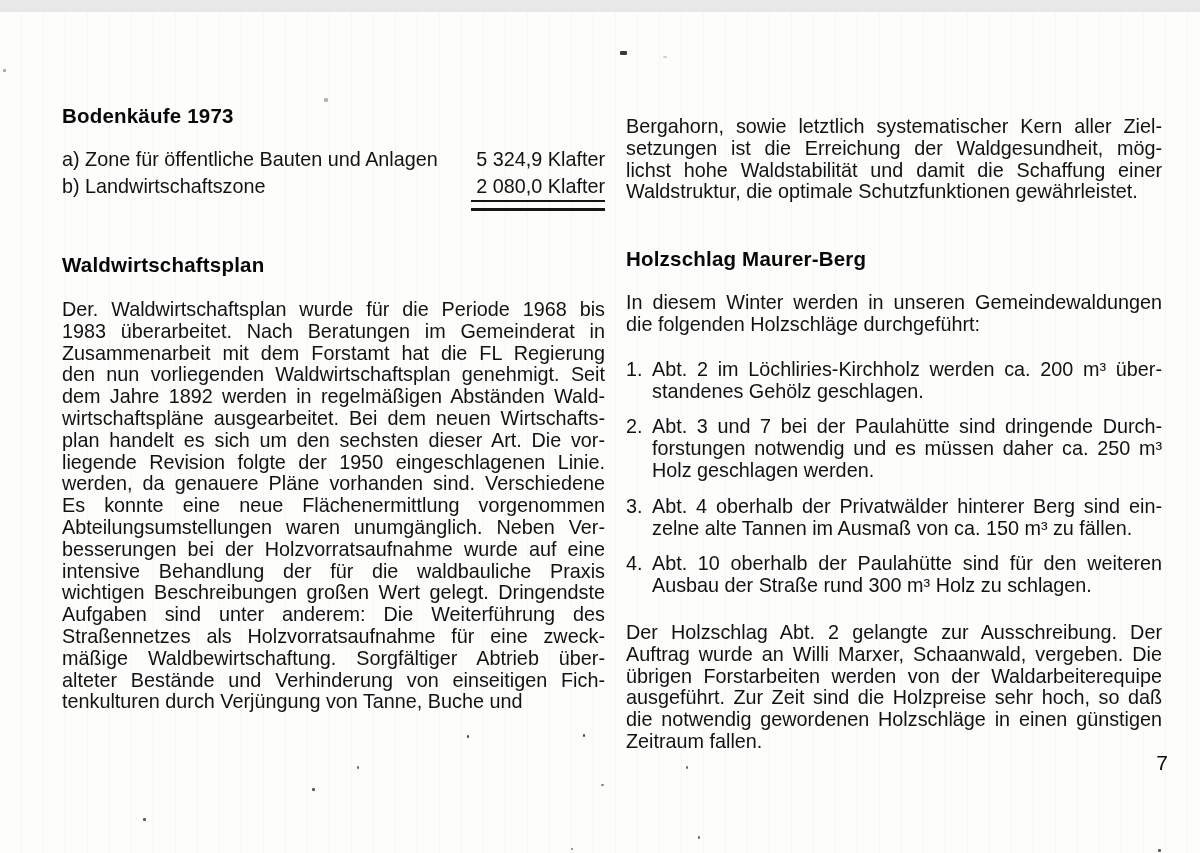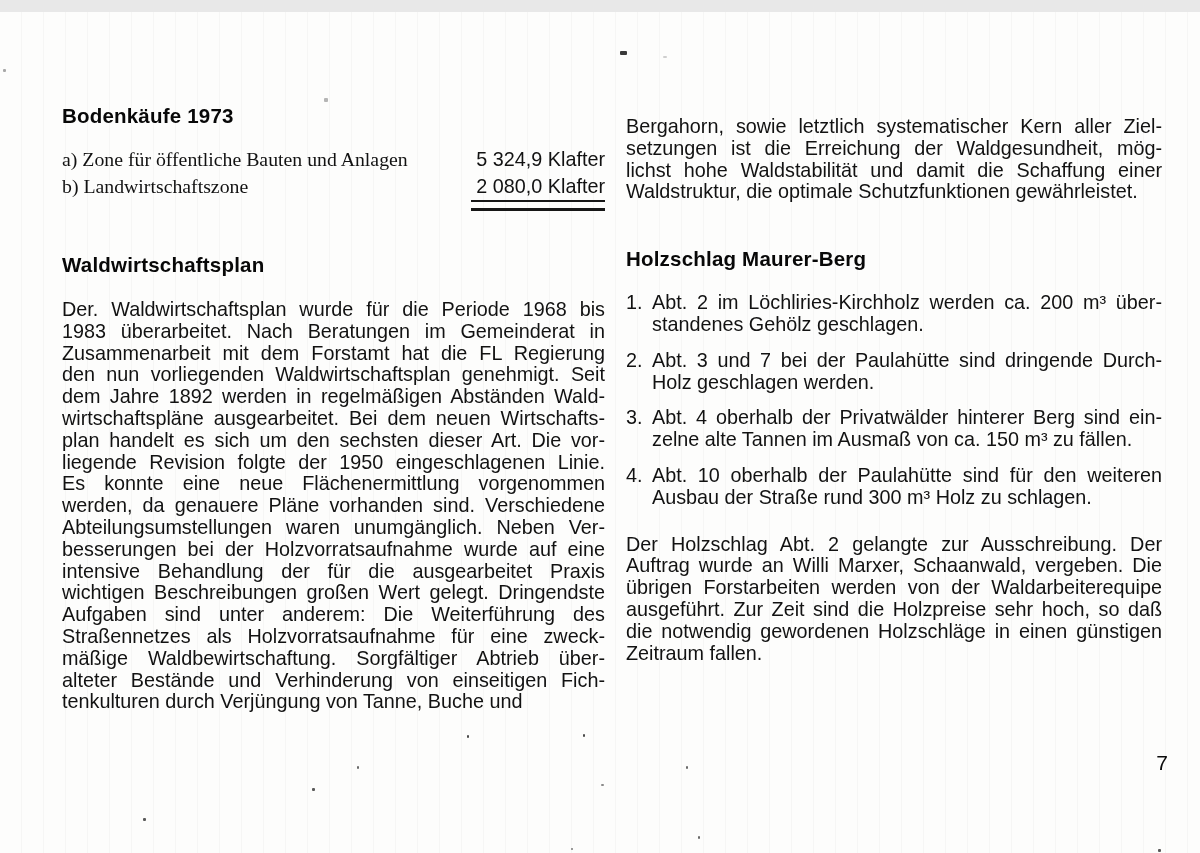--- a/index.html
+++ b/index.html
@@ -29,21 +29,21 @@
     line-height: 21px;
     letter-spacing: 0.2px;
     color: #080808;
   }
   .h-bodenkaeufe { margin: 0; }
   .h-waldplan    { margin: 43px 0 0 0; }
   .h-holzschlag  { margin: 45px 0 0 0; }
 
   .land-table { margin-top: 23px; }
   .trow { display: flex; justify-content: space-between; height: 21px; line-height: 21px; }
-  .trow .tlabel { white-space: nowrap; font-family: Liberation Serif, serif; }
+  .trow .tlabel { white-space: nowrap; }
   .trow .tvalue { white-space: nowrap; text-align: center; }
   .trow-b { margin-top: 6px; gap: 44px; }
   .trow-total { margin-top: 3px; }
   .rule { margin-left: 409px; width: 134px; background: #161616; }
   .rule-sum   { margin-top: 3px; height: 2px; }
   .rule-total { margin-top: 6px; height: 3px; }
 
   .para { margin: 0; }
   .para-waldplan { margin-top: 24px; }
   .para-intro { margin-top: 23px; }
@@ -92,57 +92,62 @@
 
     <div class="para para-waldplan">
         <div class="tline">Der. Waldwirtschaftsplan wurde für die Periode 1968 bis</div>
         <div class="tline">1983 überarbeitet. Nach Beratungen im Gemeinderat in</div>
         <div class="tline">Zusammenarbeit mit dem Forstamt hat die FL Regierung</div>
         <div class="tline">den nun vorliegenden Waldwirtschaftsplan genehmigt. Seit</div>
         <div class="tline">dem Jahre 1892 werden in regelmäßigen Abständen Wald-</div>
         <div class="tline">wirtschaftspläne ausgearbeitet. Bei dem neuen Wirtschafts-</div>
         <div class="tline">plan handelt es sich um den sechsten dieser Art. Die vor-</div>
         <div class="tline">liegende Revision folgte der 1950 eingeschlagenen Linie.</div>
+        <div class="tline">werden, da genauere Pläne vorhanden sind. Verschiedene</div>
         <div class="tline">Es konnte eine neue Flächenermittlung vorgenommen</div>
-        <div class="tline">werden, da genauere Pläne vorhanden sind. Verschiedene</div>
         <div class="tline">Abteilungsumstellungen waren unumgänglich. Neben Ver-</div>
         <div class="tline">besserungen bei der Holzvorratsaufnahme wurde auf eine</div>
-        <div class="tline">intensive Behandlung der für die ausgearbeitet Praxis</div>
+        <div class="tline">intensive Behandlung der für die waldbauliche Praxis</div>
         <div class="tline">wichtigen Beschreibungen großen Wert gelegt. Dringendste</div>
         <div class="tline">Aufgaben sind unter anderem: Die Weiterführung des</div>
         <div class="tline">Straßennetzes als Holzvorratsaufnahme für eine zweck-</div>
         <div class="tline">mäßige Waldbewirtschaftung. Sorgfältiger Abtrieb über-</div>
         <div class="tline">alteter Bestände und Verhinderung von einseitigen Fich-</div>
         <div class="tline tlast">tenkulturen durch Verjüngung von Tanne, Buche und</div>
       </div>
   </div>
 
   <div class="col col-right">
     <div class="para">
         <div class="tline">Bergahorn, sowie letztlich systematischer Kern aller Ziel-</div>
         <div class="tline">setzungen ist die Erreichung der Waldgesundheit, mög-</div>
         <div class="tline">lichst hohe Waldstabilität und damit die Schaffung einer</div>
         <div class="tline tlast">Waldstruktur, die optimale Schutzfunktionen gewährleistet.</div>
       </div>
 
     <div class="heading h-holzschlag">Holzschlag Maurer-Berg</div>
 
+    <div class="para para-intro">
+        <div class="tline">In diesem Winter werden in unseren Gemeindewaldungen</div>
+        <div class="tline tlast">die folgenden Holzschläge durchgeführt:</div>
+      </div>
 
     <div class="hlist">
         <div class="litem">
           <span class="lnum">1.</span>
           <div class="lbody">
             <div class="tline">Abt. 2 im Löchliries-Kirchholz werden ca. 200 m³ über-</div>
             <div class="tline tlast">standenes Gehölz geschlagen.</div>
           </div>
         </div>
         <div class="litem">
           <span class="lnum">2.</span>
           <div class="lbody">
             <div class="tline">Abt. 3 und 7 bei der Paulahütte sind dringende Durch-</div>
+            <div class="tline">forstungen notwendig und es müssen daher ca. 250 m³</div>
             <div class="tline tlast">Holz geschlagen werden.</div>
           </div>
         </div>
         <div class="litem">
           <span class="lnum">3.</span>
           <div class="lbody">
             <div class="tline">Abt. 4 oberhalb der Privatwälder hinterer Berg sind ein-</div>
             <div class="tline tlast">zelne alte Tannen im Ausmaß von ca. 150 m³ zu fällen.</div>
           </div>
         </div>

